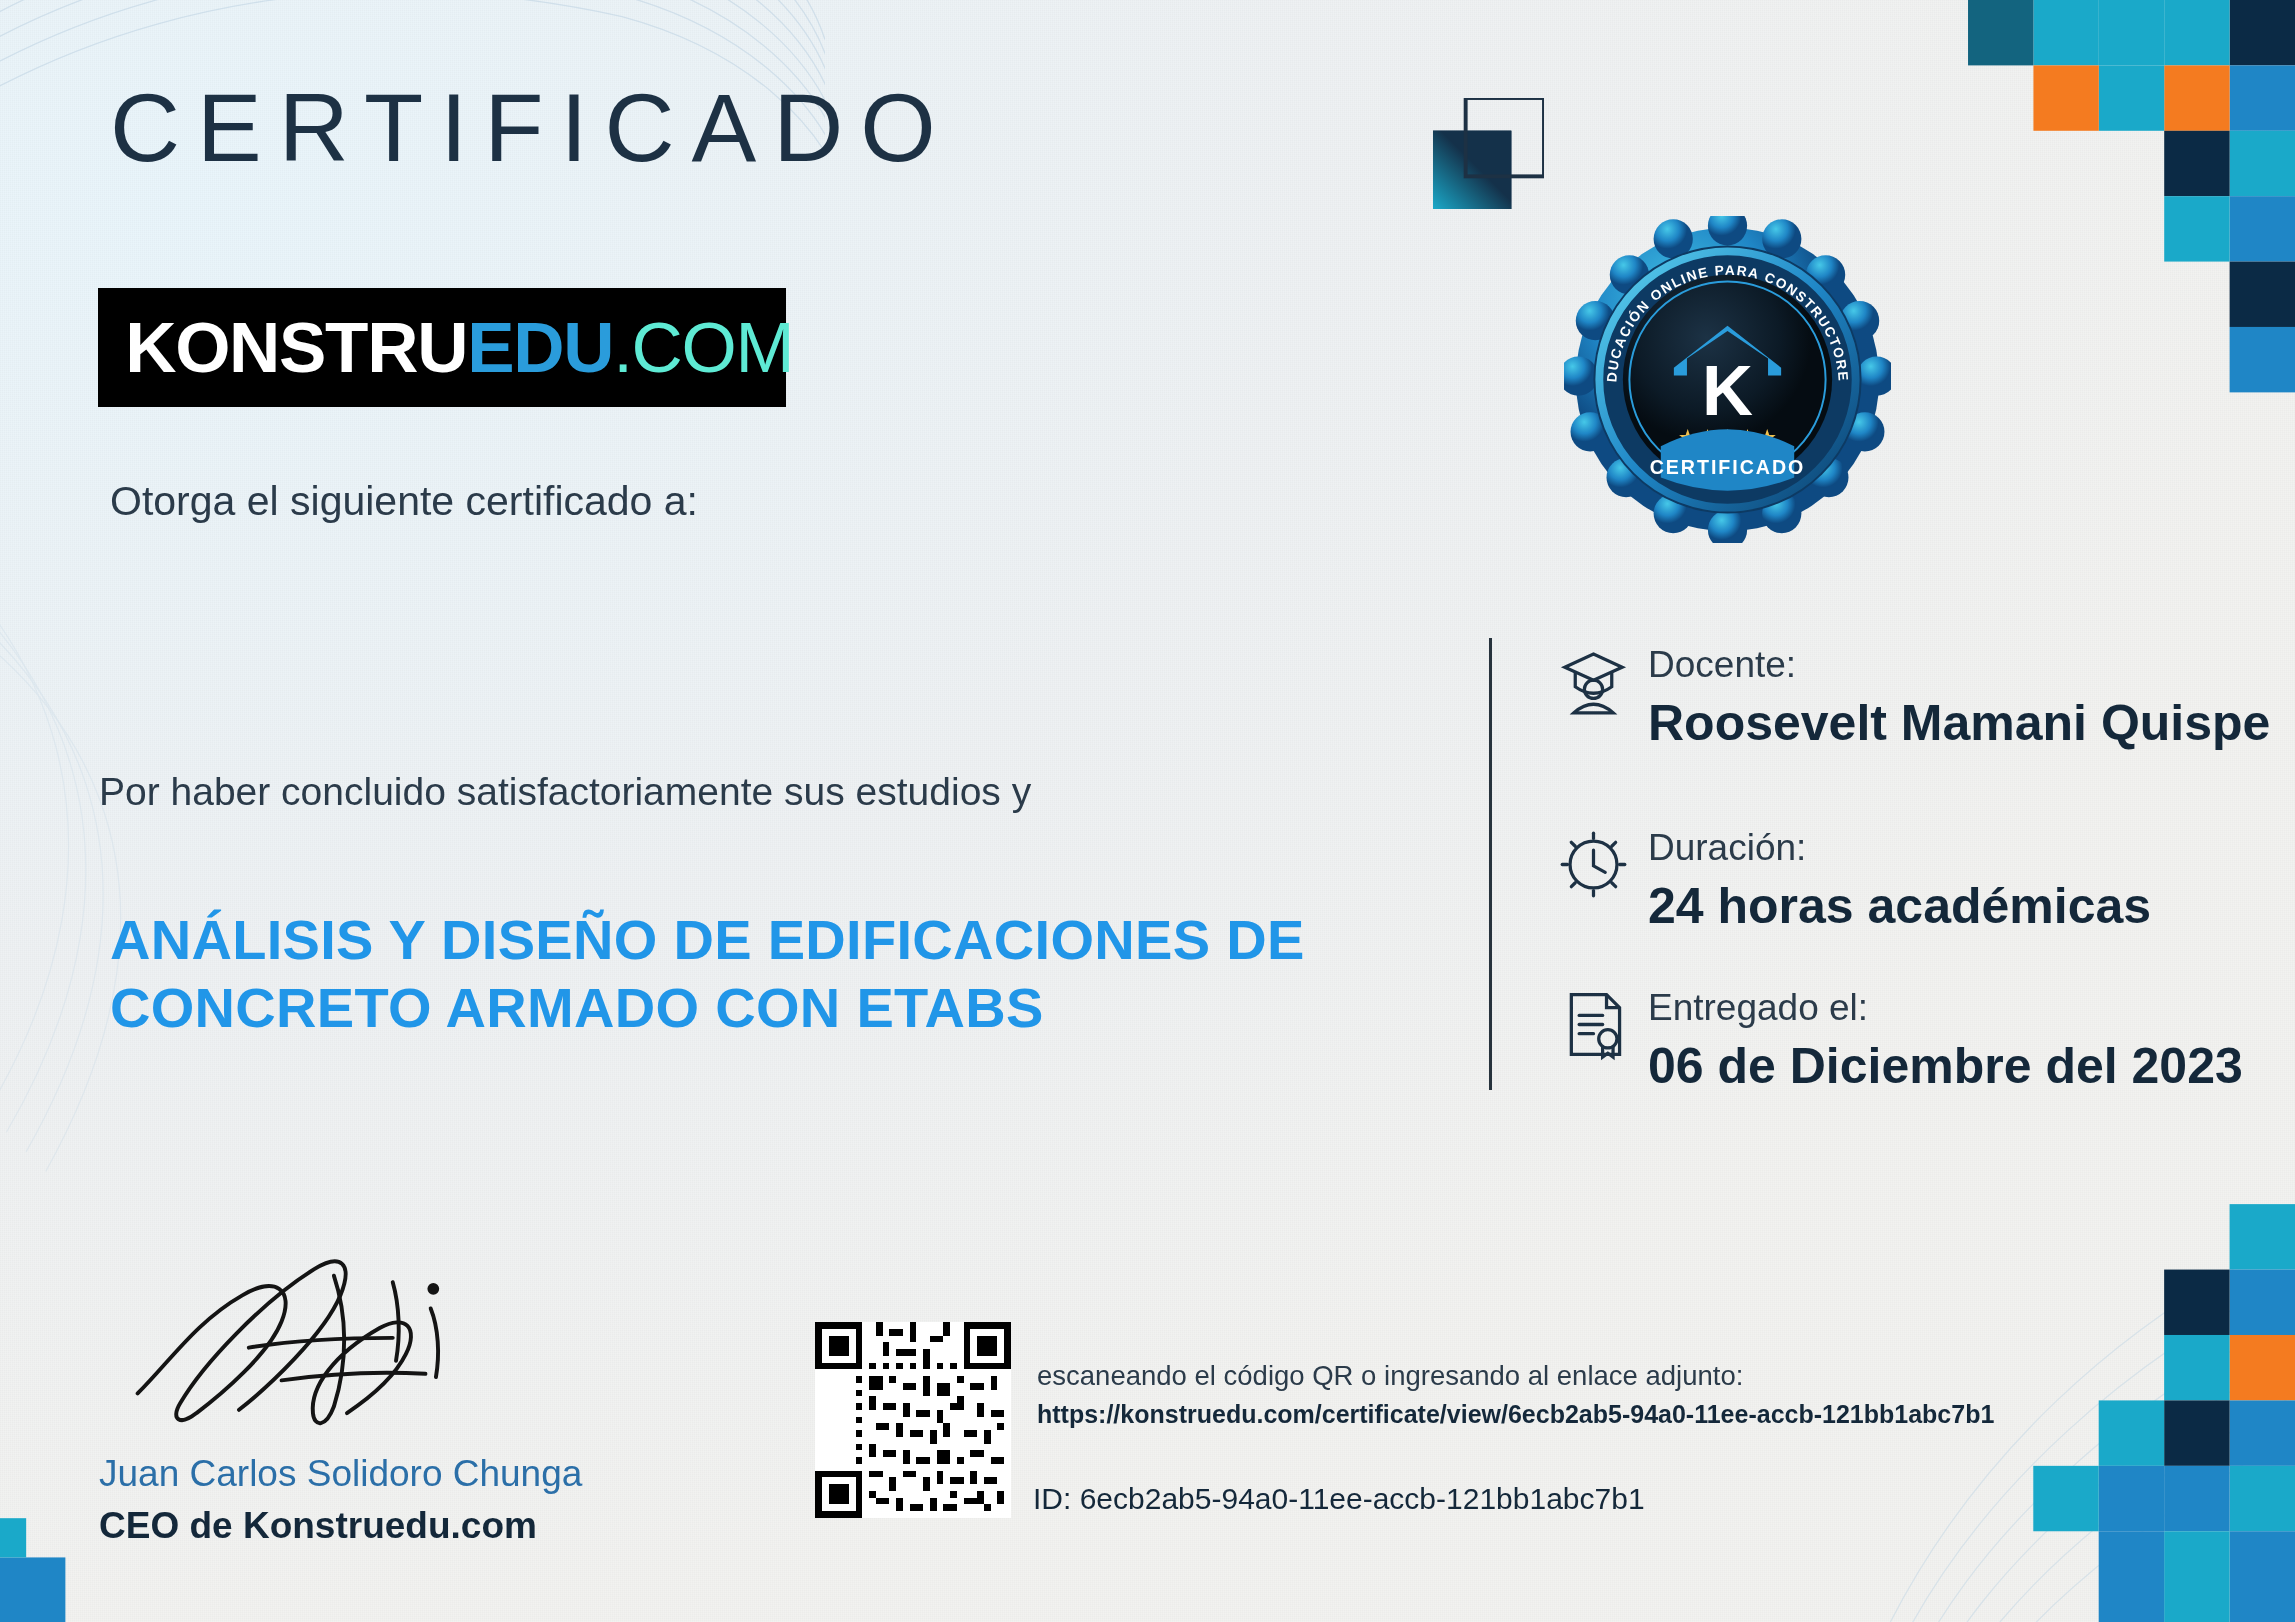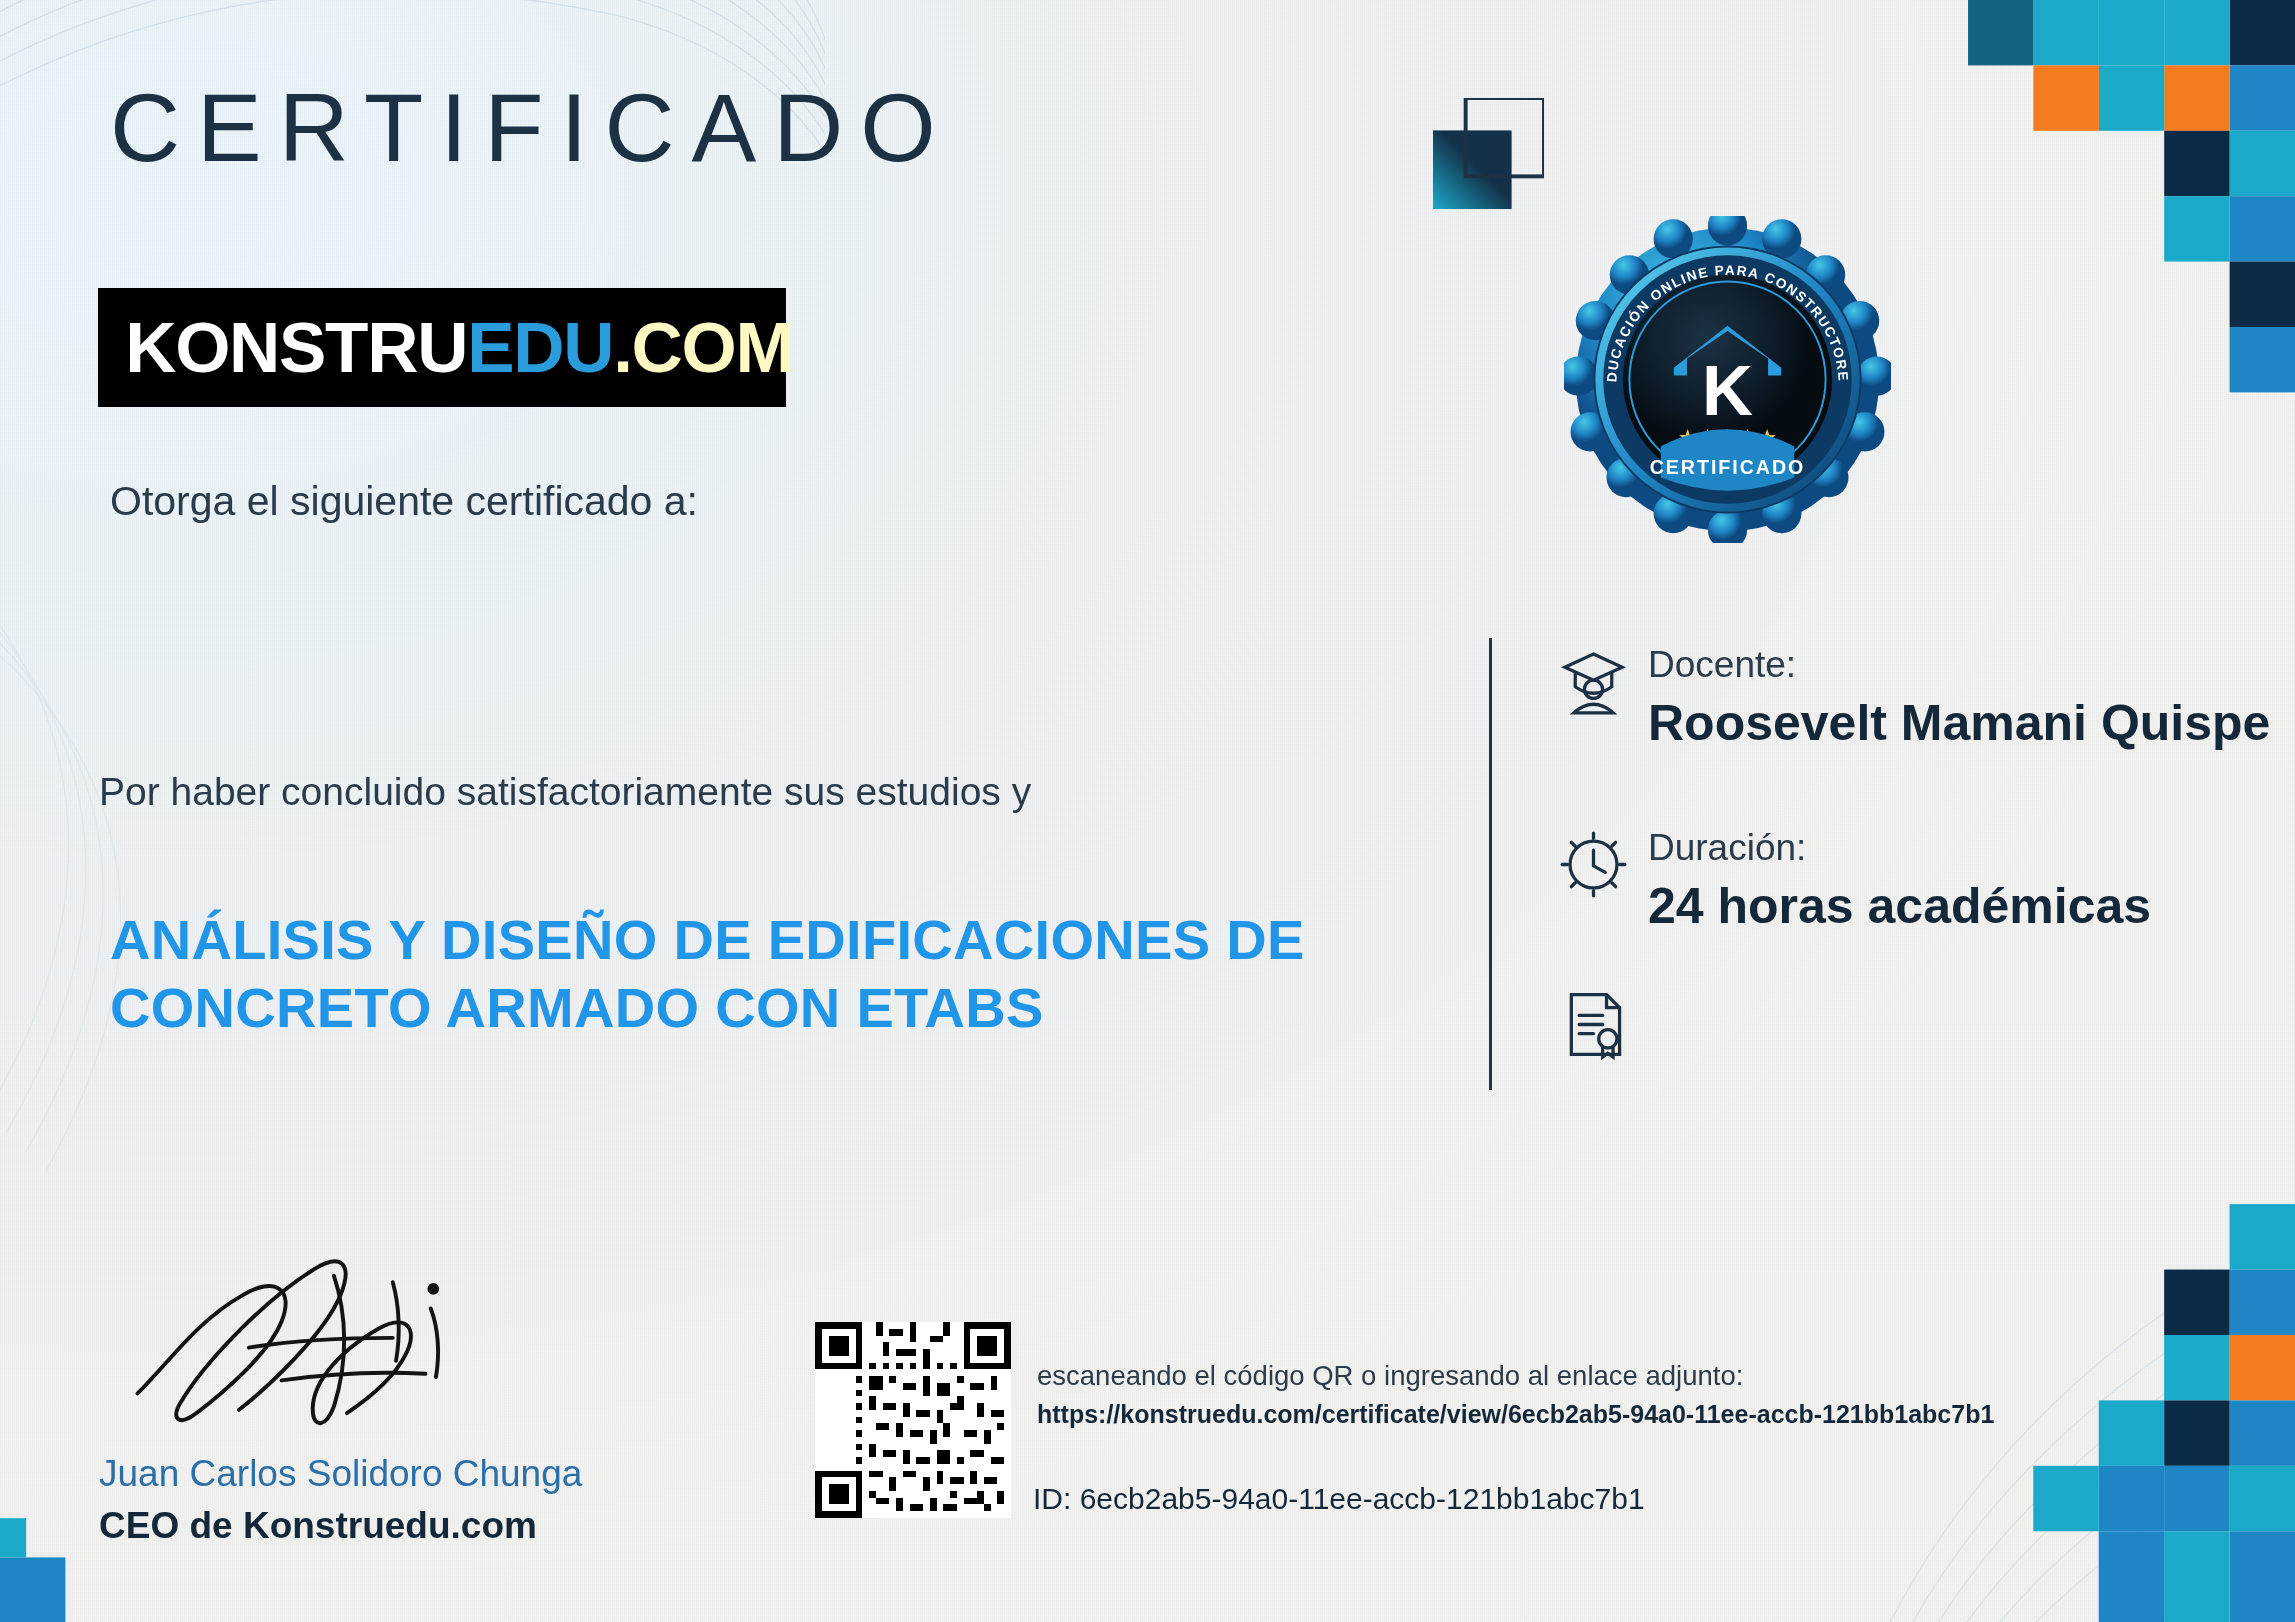--- a/index.html
+++ b/index.html
@@ -48,21 +48,21 @@
   
   .logo-box {
     position:absolute; left:98px; top:288px; z-index:10;
     width:688px; height:119px; background:#000;
     display:flex; align-items:center; padding-left:22px;
   }
   .logo-house { width:84px; height:68px; position:relative; margin-right:5.2px; margin-top:3.9px;}
   .logo-text { font-size:71px; font-weight:bold; letter-spacing:-1.3px; line-height:1; }
   .lt-w { color:#ffffff; }
   .lt-b { color:#2a9cdb; }
-  .lt-g { color:#fef9c3; font-weight:700; }
+  .lt-g { color:#5eead4; font-weight:400; }
 
   
   .lbl-otorga {
     position:absolute; left:110px; top:478px; z-index:10;
     font-size:41px; color:#2b3b4a; font-weight:400;
   }
   .student-name {
     position:absolute; left:118px; top:563px; z-index:10;
     font-size:60px; color:#14283a; font-weight:bold; letter-spacing:-0.7px;
   }
@@ -335,20 +335,24 @@
       <path d="M22,10 L76,10 L96,30 L96,102 L22,102 Z" fill="none" stroke="#1d3144" stroke-width="5"></path>
       <path d="M76,10 L76,30 L96,30" fill="none" stroke="#1d3144" stroke-width="5"></path>
       <g stroke="#1d3144" stroke-width="5" stroke-linecap="round">
         <path d="M34,42 L70,42"></path>
           <path d="M34,56 L70,56"></path>
           <path d="M34,70 L56,70"></path>
       </g>
       <circle cx="78" cy="78" r="14" fill="none" stroke="#1d3144" stroke-width="5"></circle>
       <path d="M70,90 L70,106 L78,100 L86,106 L86,90" fill="none" stroke="#1d3144" stroke-width="5"></path>
     </svg>
+    <div class="txt">
+      <div class="k">Entregado el:</div>
+      <div class="v">06 de Diciembre del 2023</div>
+    </div>
   </div>
 
   <svg class="sig-svg" width="471" height="249" viewBox="0 0 720 380">
     <g fill="none" stroke="#141414" stroke-width="6" stroke-linecap="round">
       <path d="M30,300 C80,250 120,190 190,150 C240,120 270,140 250,190 C230,240 160,300 120,330 C95,350 80,340 95,315 C130,255 220,160 300,110 C340,85 360,100 340,150 C315,210 230,290 185,325"></path>
       <path d="M200,230 C260,220 330,215 420,215"></path>
       <path d="M330,120 C350,180 352,250 330,320 C318,352 300,352 298,330 C294,290 330,240 400,200 C440,178 460,200 440,240 C420,280 380,310 350,330"></path>
       <path d="M420,130 C430,165 432,210 425,250"></path>
       <path d="M478,170 C490,200 492,240 486,275"></path>
       <circle cx="482" cy="140" r="6" fill="#141414"></circle>

